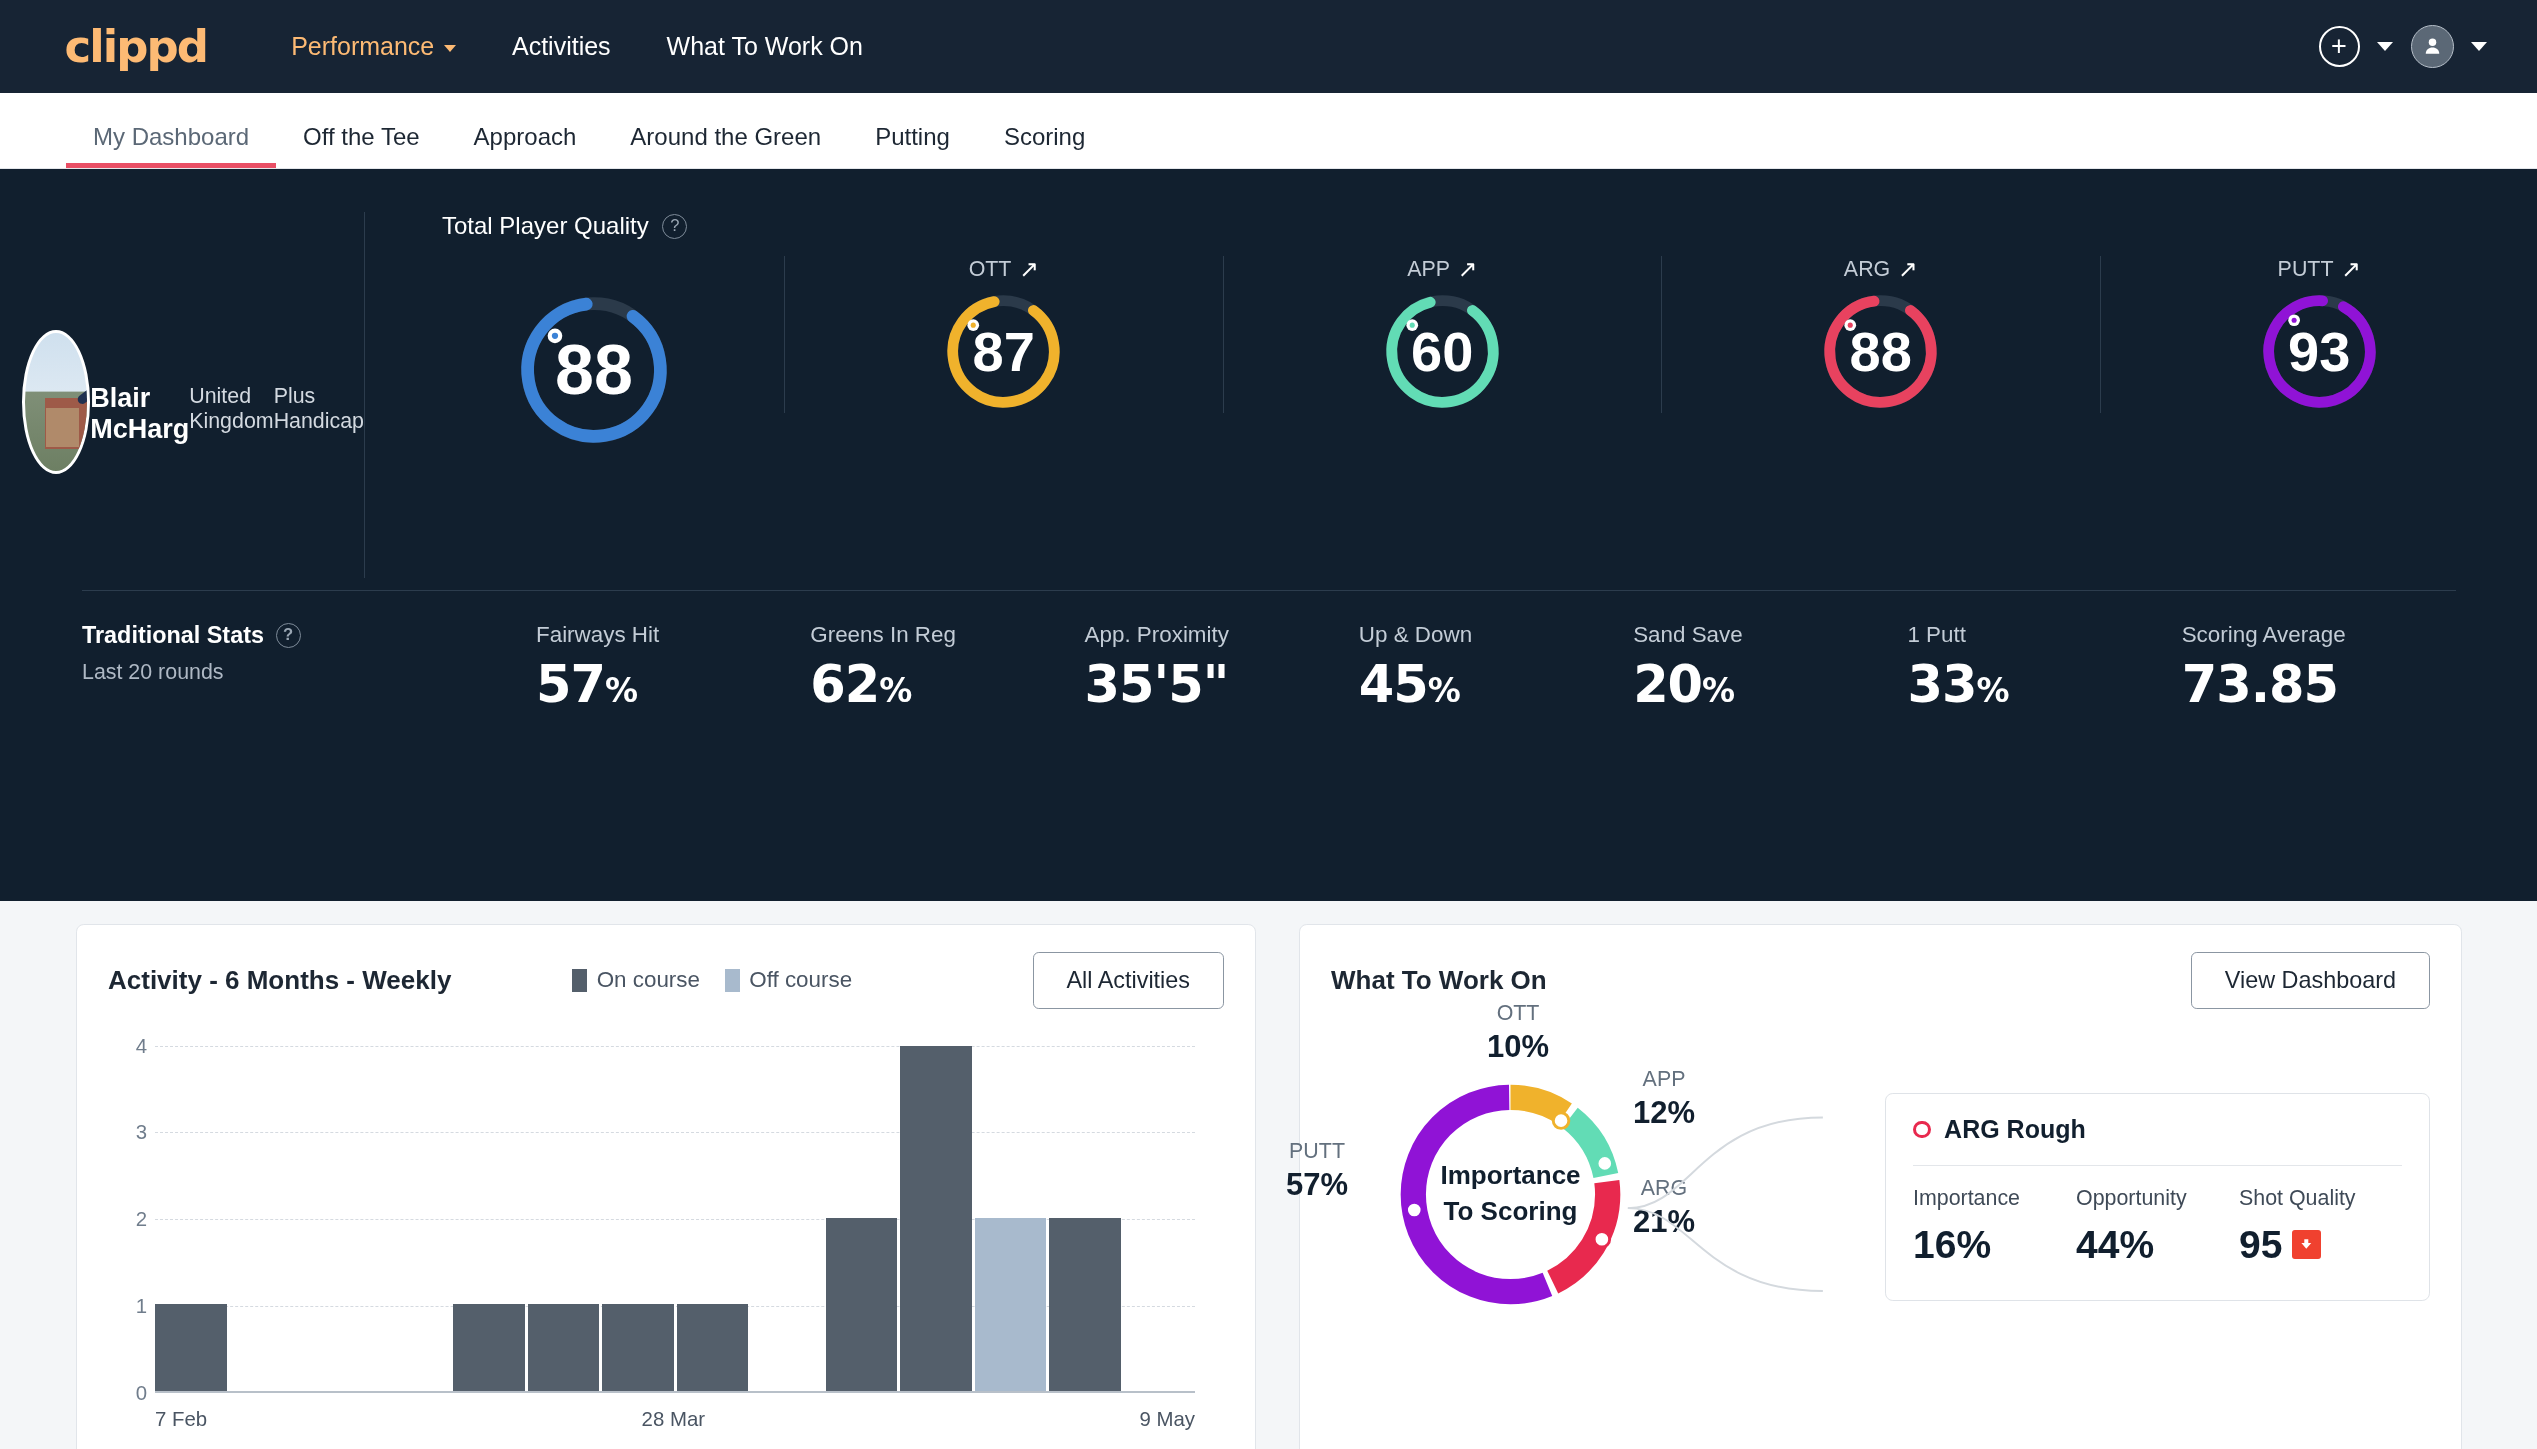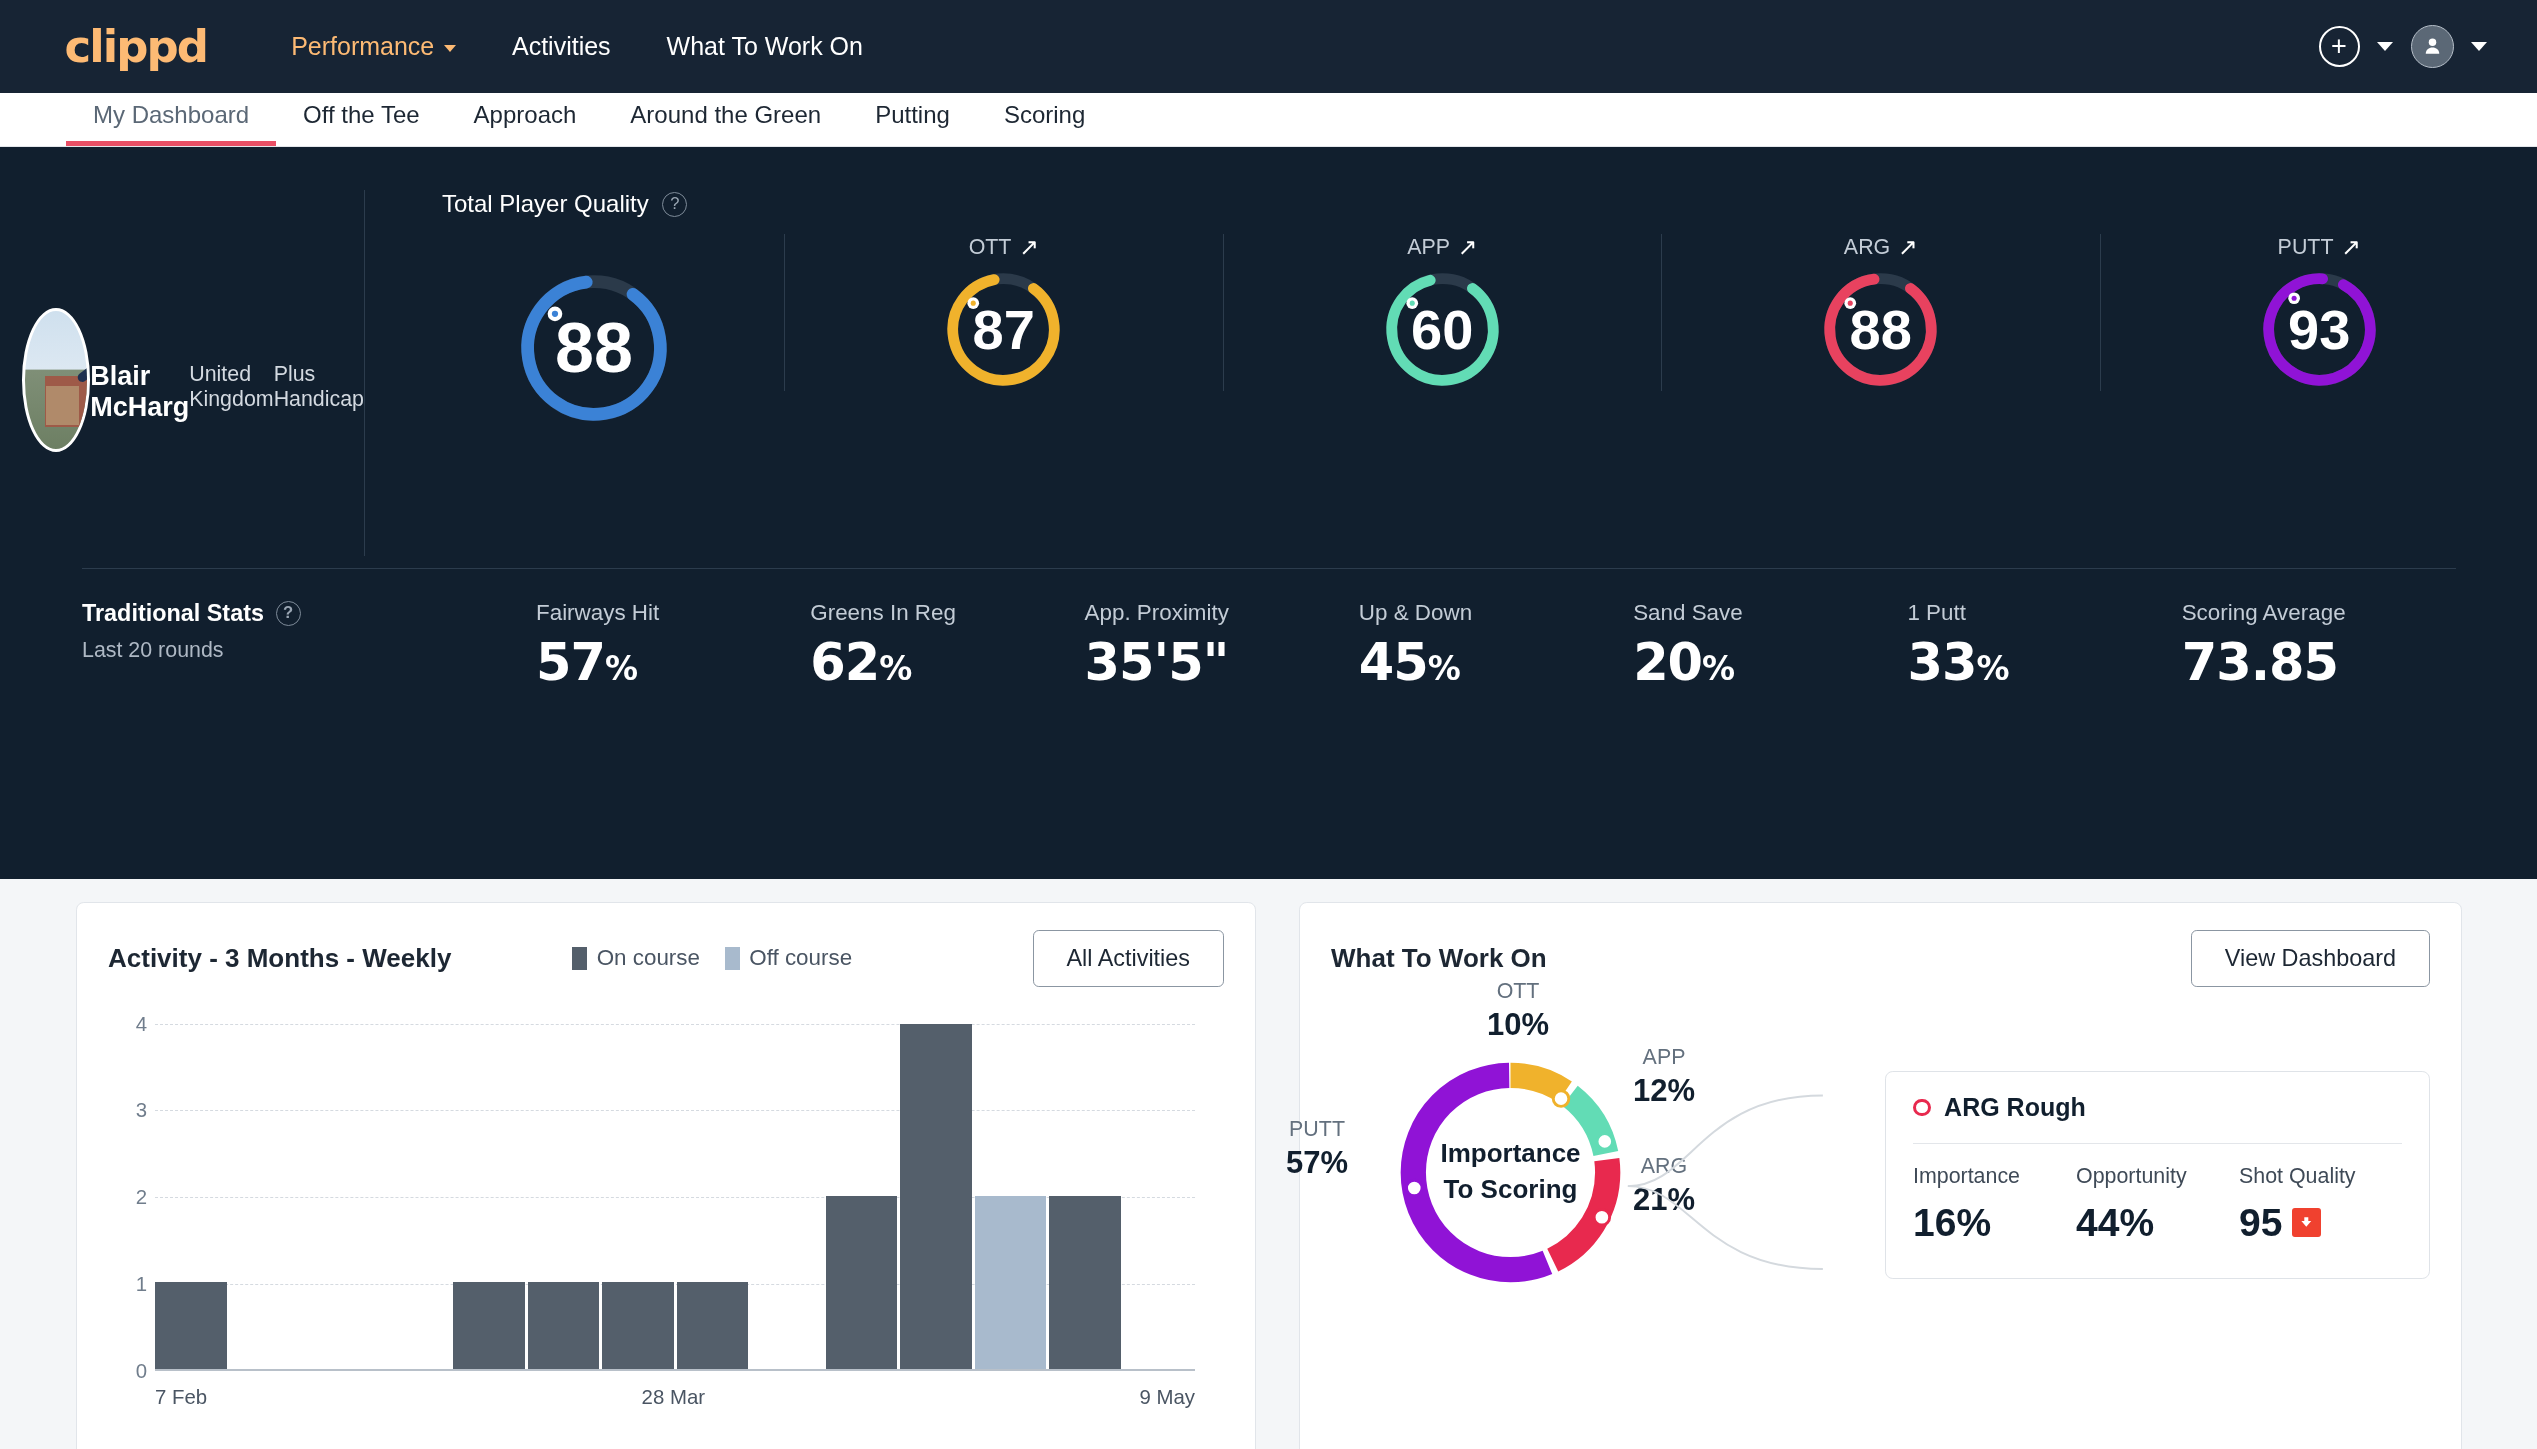--- a/index.html
+++ b/index.html
@@ -49,21 +49,21 @@
     cursor: pointer;
   }
   .nav-caret-sm {
     width: 0; height: 0; border-left: 8.8px solid transparent;
     border-right: 8.8px solid transparent; border-top: 9.7px solid #ffffff;
     cursor: pointer;
   }
 
   
   .tabbar {
-    height: 54px; background: #ffffff; display: flex;
+    height: 76px; background: #ffffff; display: flex;
     align-items: flex-end; padding-left: 66px; gap: 0;
     border-bottom: 1px solid #e3e6ea;
   }
   .tab {
     font-size: 24px; color: #1d2733; padding: 0 27px 17.5px 27px;
     cursor: pointer; position: relative; white-space: nowrap;
   }
   .tab.active { color: #5b6876; }
   .tab.active::after {
     content: ""; position: absolute; left: 0; right: 0; bottom: 0;
@@ -450,21 +450,21 @@
         <span>73.85</span><span class="unit"></span>
       </div>
     </div>
   </div>
 </div>
 
 <div class="lower">
 
   <div class="card card-activity">
     <div class="card-head">
-      <div class="card-title">Activity - 3 Months - Weekly</div>
+      <div class="card-title">Activity - 6 Months - Weekly</div>
       <div class="legend">
         <div class="legend-item">
           <span class="swatch" style="background:#545f6b"></span>
           <span class="legend-text">On course</span>
         </div>
         <div class="legend-item">
           <span class="swatch" style="background:#a8bacd"></span>
           <span class="legend-text">Off course</span>
         </div>
       </div>

